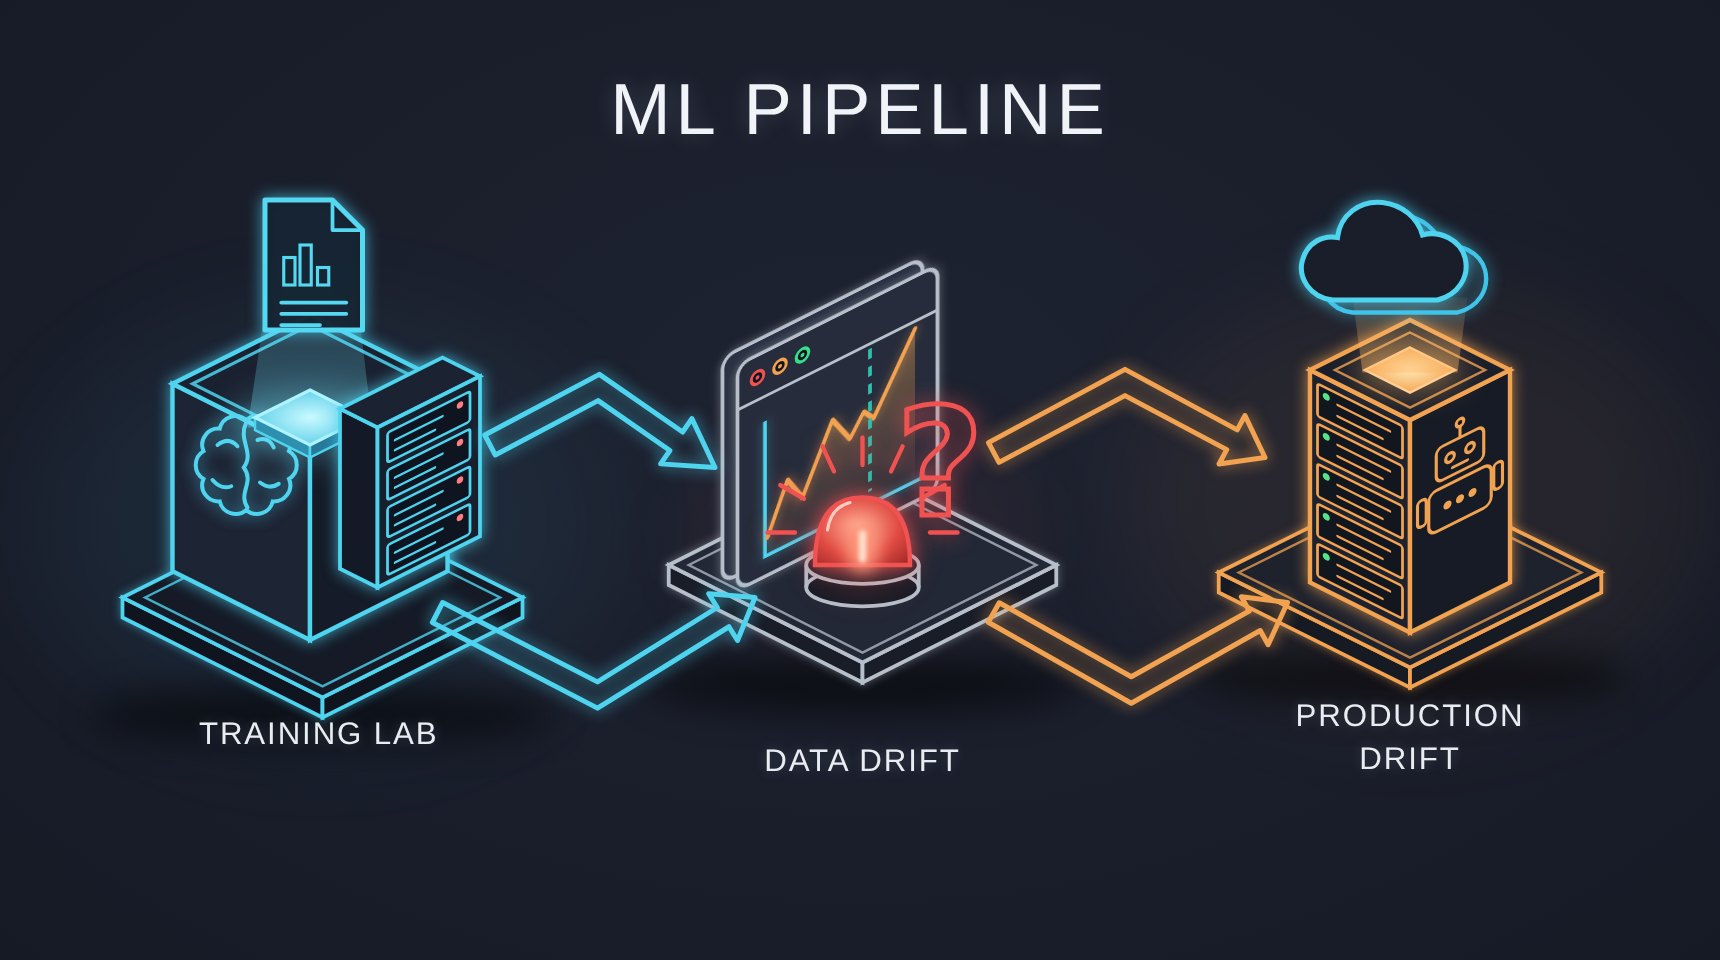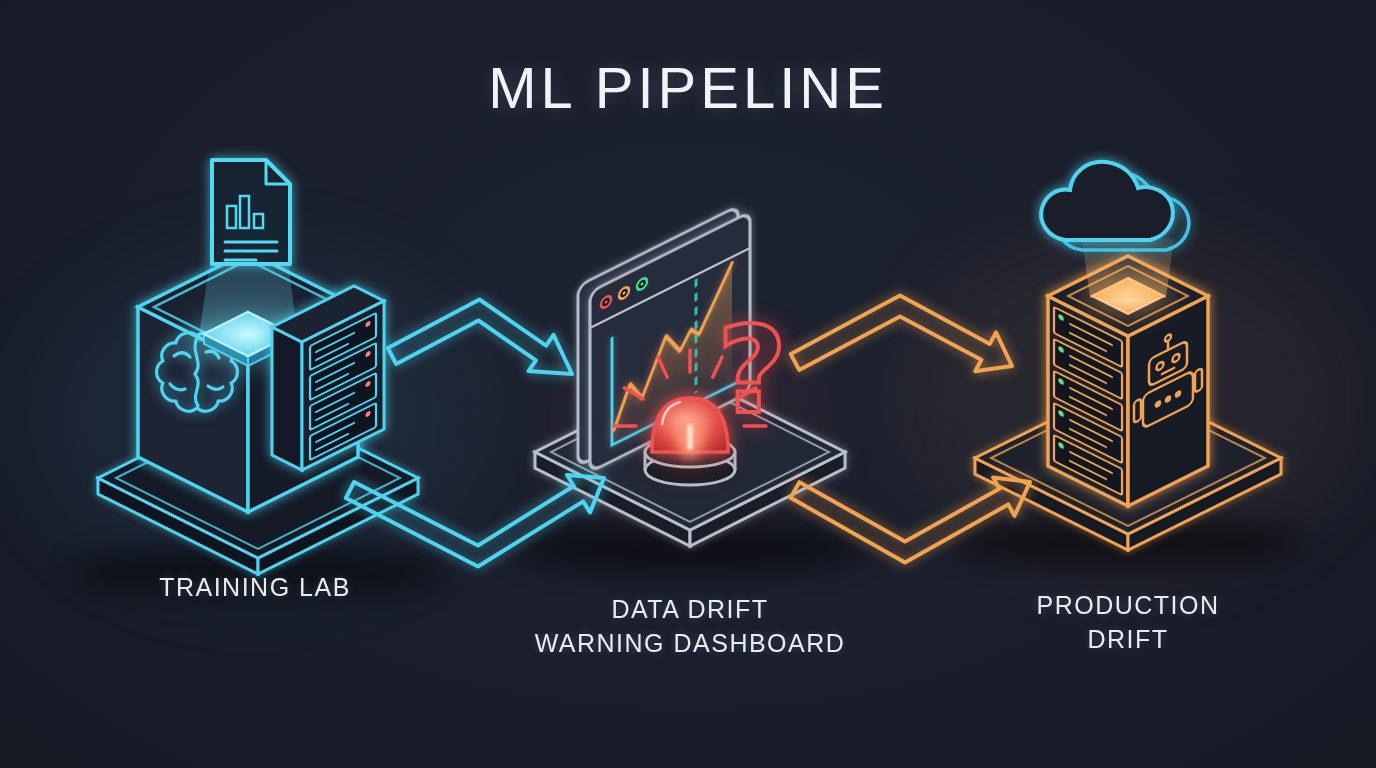--- a/index.html
+++ b/index.html
@@ -7,21 +7,21 @@
          background:radial-gradient(ellipse at 50% 42%, #1e2331 0%, #1a1e2b 55%, #161a25 100%);
          font-family:"Liberation Sans",sans-serif;}
   .title{position:absolute;top:56px;left:0;width:100%;text-align:center;
          font-size:58px;line-height:64px;font-weight:500;letter-spacing:4px;color:#f0f3f7;
          text-shadow:0 0 18px rgba(220,230,255,.18);}
   .node-label{position:absolute;color:#e9edf2;font-size:25px;line-height:34px;font-weight:500;
          letter-spacing:1.5px;text-align:center;text-shadow:0 0 10px rgba(200,220,255,.22);}
   .node-label span{display:block;}
   #label-training{left:105px;top:570px;width:300px;}
   #label-dashboard{left:490px;top:592px;width:400px;}
-  #label-production{left:978px;top:588px;width:300px;}
+  #label-production{left:978px;top:556px;width:300px;}
   svg{position:absolute;top:0;left:0;}
   .glow-cyan{filter:drop-shadow(0 0 6px rgba(77,210,240,.75));}
   .glow-cyan-soft{filter:drop-shadow(0 0 4px rgba(77,210,240,.5));}
   .glow-orange{filter:drop-shadow(0 0 6px rgba(242,163,81,.75));}
   .glow-orange-soft{filter:drop-shadow(0 0 4px rgba(242,163,81,.5));}
   .glow-red{filter:drop-shadow(0 0 8px rgba(242,82,82,.85));}
   .glow-gray{filter:drop-shadow(0 0 4px rgba(182,191,202,.45));}
 </style>
 </head>
 <body>
@@ -274,19 +274,18 @@
     </g>
   </svg>
 
   <div class="title">ML PIPELINE</div>
 
   <div class="node-label" id="label-training">
     <span>TRAINING LAB</span>
   </div>
   <div class="node-label" id="label-dashboard">
     <span>DATA DRIFT</span>
-    <span>WARNING DASHBOARD</span>
   </div>
   <div class="node-label" id="label-production">
     <span>PRODUCTION</span>
     <span>DRIFT</span>
   </div>
 </div>
 
 </body></html>

